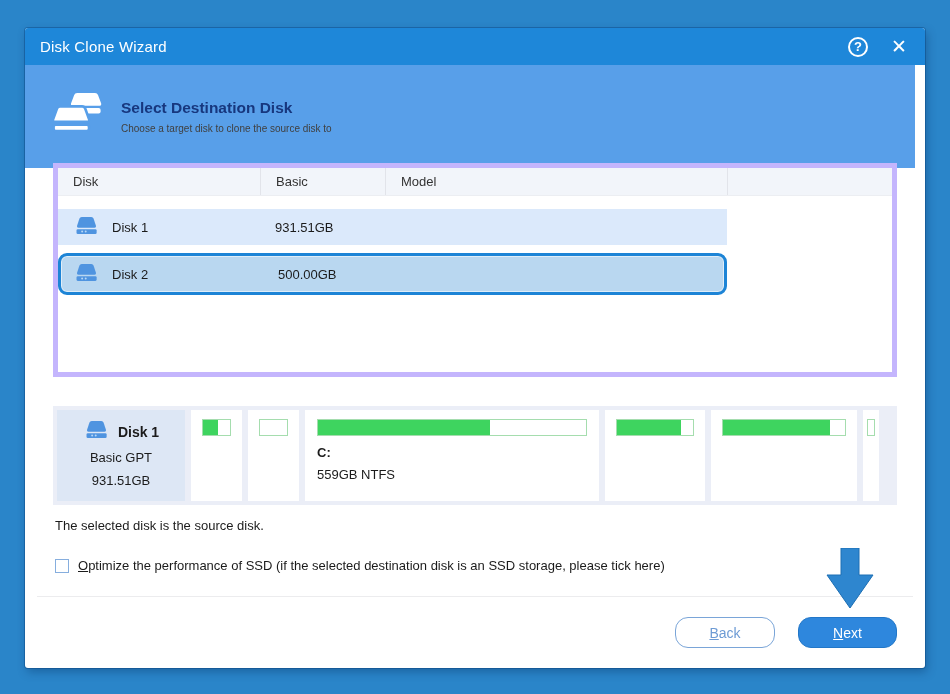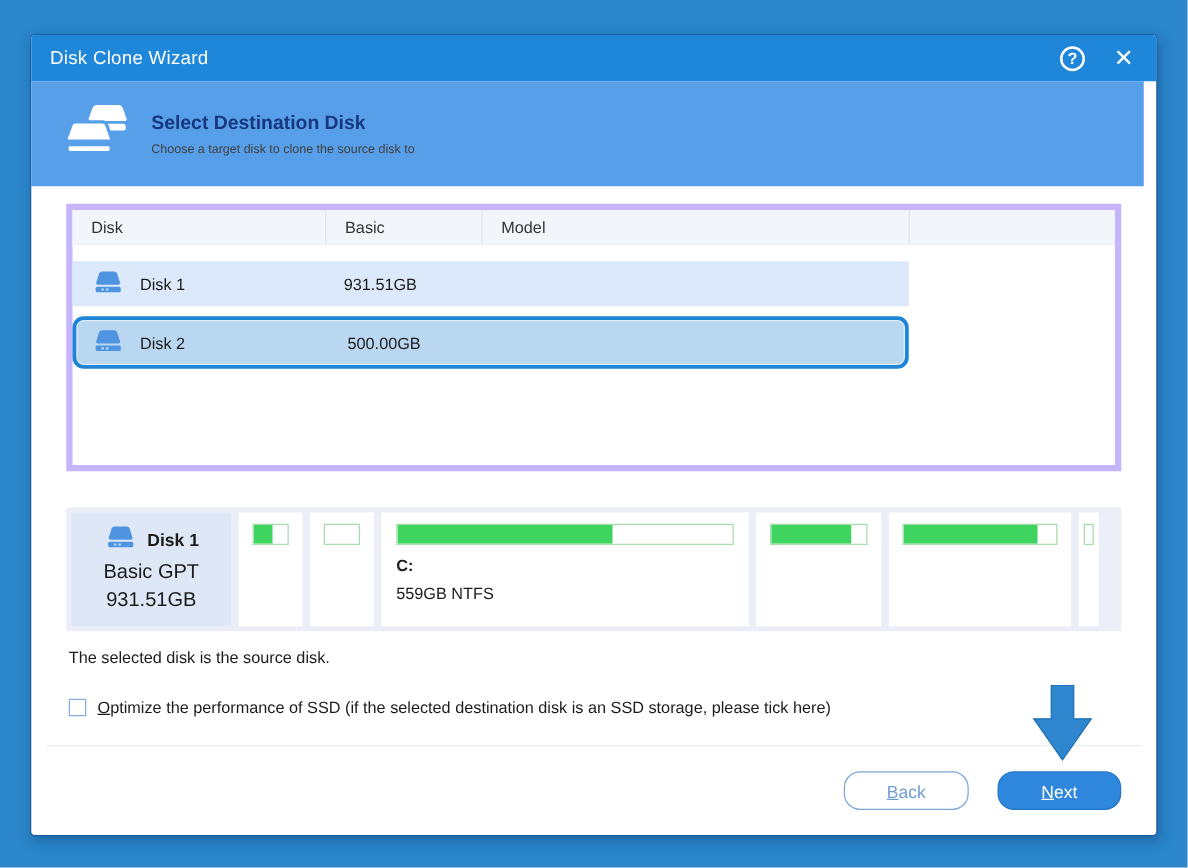--- a/index.html
+++ b/index.html
@@ -25,21 +25,21 @@
   .titlebar .title { color:#ffffff; font-size:15px; letter-spacing:.2px; }
   .titlebar .spacer { flex:1; }
   .tb-btn { color:#ffffff; display:flex; align-items:center; justify-content:center; cursor:pointer; }
   .help-btn {
     width:20px; height:20px; border:2px solid #fff; border-radius:50%;
     font-size:13px; font-weight:bold; margin-right:20px;
   }
   .close-btn { font-size:19px; width:22px; height:22px; }
   
   .header-band {
-    position:absolute; left:0; top:37px; right:10px; height:84px;
+    position:absolute; left:0; top:37px; right:10px; height:103px;
     background:#589fe9; display:flex; align-items:center; padding:0 26px; gap:16px;
   }
   .header-text .h-title { color:#17377e; font-size:15.5px; font-weight:bold; margin-bottom:6px; }
   .header-text .h-sub   { color:#404040; font-size:10px; }
   
   .disk-table {
     position:absolute; left:28px; top:135px; width:844px; height:214px;
     border:5px solid #c4b5fd; background:#fff;
   }
   .dt-header {
@@ -68,21 +68,21 @@
   
   .disk-strip {
     position:absolute; left:28px; top:378px; width:844px; height:99px;
     background:#ebeef7; display:flex; gap:6px; padding:4px;
   }
   .ds-label {
     width:128px; background:#dde7f5; display:flex; flex-direction:column;
     align-items:center; justify-content:center; line-height:23px;
   }
   .ds-label .ds-name { display:flex; align-items:center; gap:8px; font-weight:bold; font-size:14px; }
-  .ds-label .ds-sub { font-size:16px; }
+  .ds-label .ds-sub { font-size:13px; }
   .part-block { background:#ffffff; padding:9px 11px 0; position:relative; }
   .part-block.pb1 { width:51px; }
   .part-block.pb2 { width:51px; }
   .part-block.pb3 { width:294px; padding:9px 12px 0; }
   .part-block.pb4 { width:100px; }
   .part-block.pb5 { width:146px; }
   .part-block.pb6 { width:16px; padding:9px 4px 0; }
   .usage-bar { height:17px; border:1px solid #a5ddae; background:#fff; overflow:hidden; }
   .usage-fill { height:100%; background:#3ed45f; }
   .part-label { font-weight:bold; font-size:13px; margin-top:9px; }

